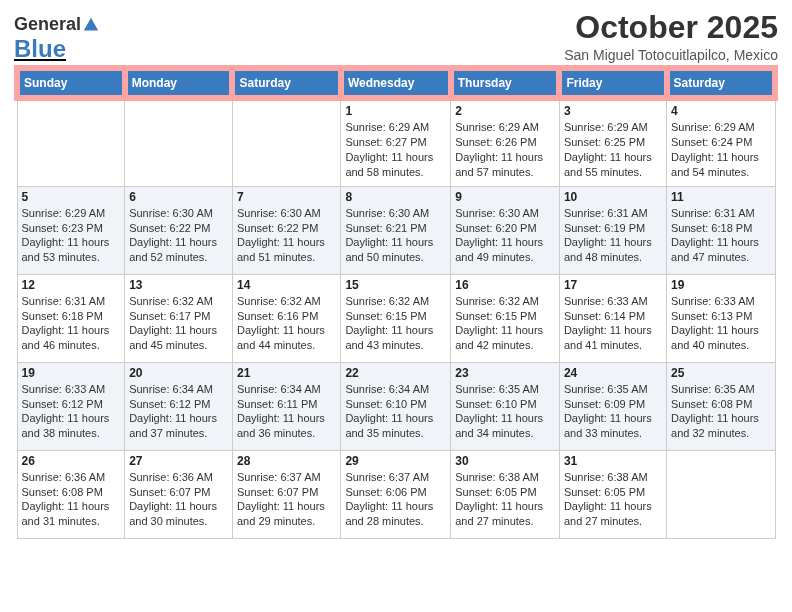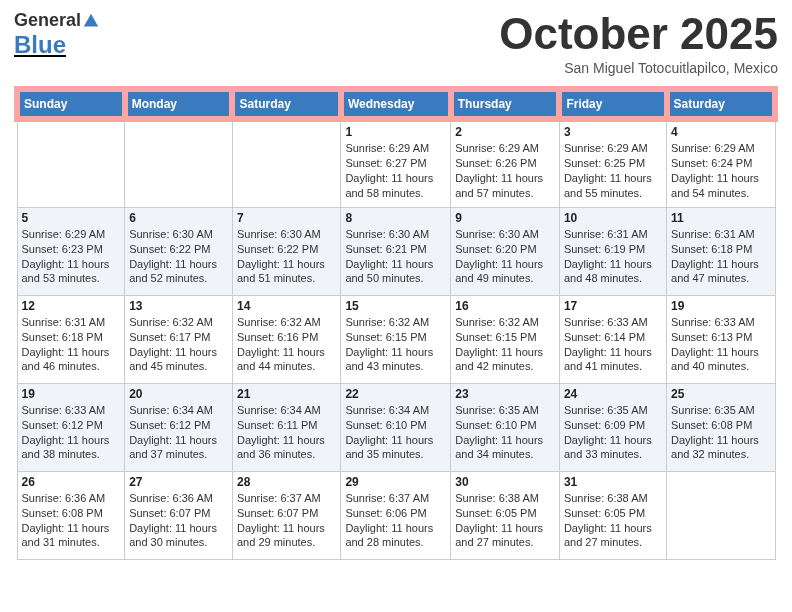--- a/index.html
+++ b/index.html
@@ -12,22 +12,22 @@
     }
     .page {
       width: 792px;
       min-height: 612px;
       background: #fff;
       padding: 10px 14px 10px 14px;
     }
     .header {
       display: flex;
       justify-content: space-between;
-      align-items: flex-start;
-      margin-bottom: 10px;
+      align-items: flex-end;
+      margin-bottom: 2px;
     }
     .logo {
       display: flex;
       flex-direction: column;
       align-items: flex-start;
     }
     .logo-text {
       display: flex;
       align-items: center;
       font-size: 18px;
@@ -38,21 +38,21 @@
     .logo-blue { color: #3a7abf; font-weight: bold; }
     .logo-icon {
       width: 18px;
       height: 18px;
       margin-left: 1px;
     }
     .title-block {
       text-align: right;
     }
     .title-month {
-      font-size: 44px;
+      font-size: 32px;
       font-weight: bold;
       color: #333;
       line-height: 1.1;
     }
     .title-location {
       font-size: 14px;
       color: #555;
       margin-top: 2px;
     }
     .calendar {

